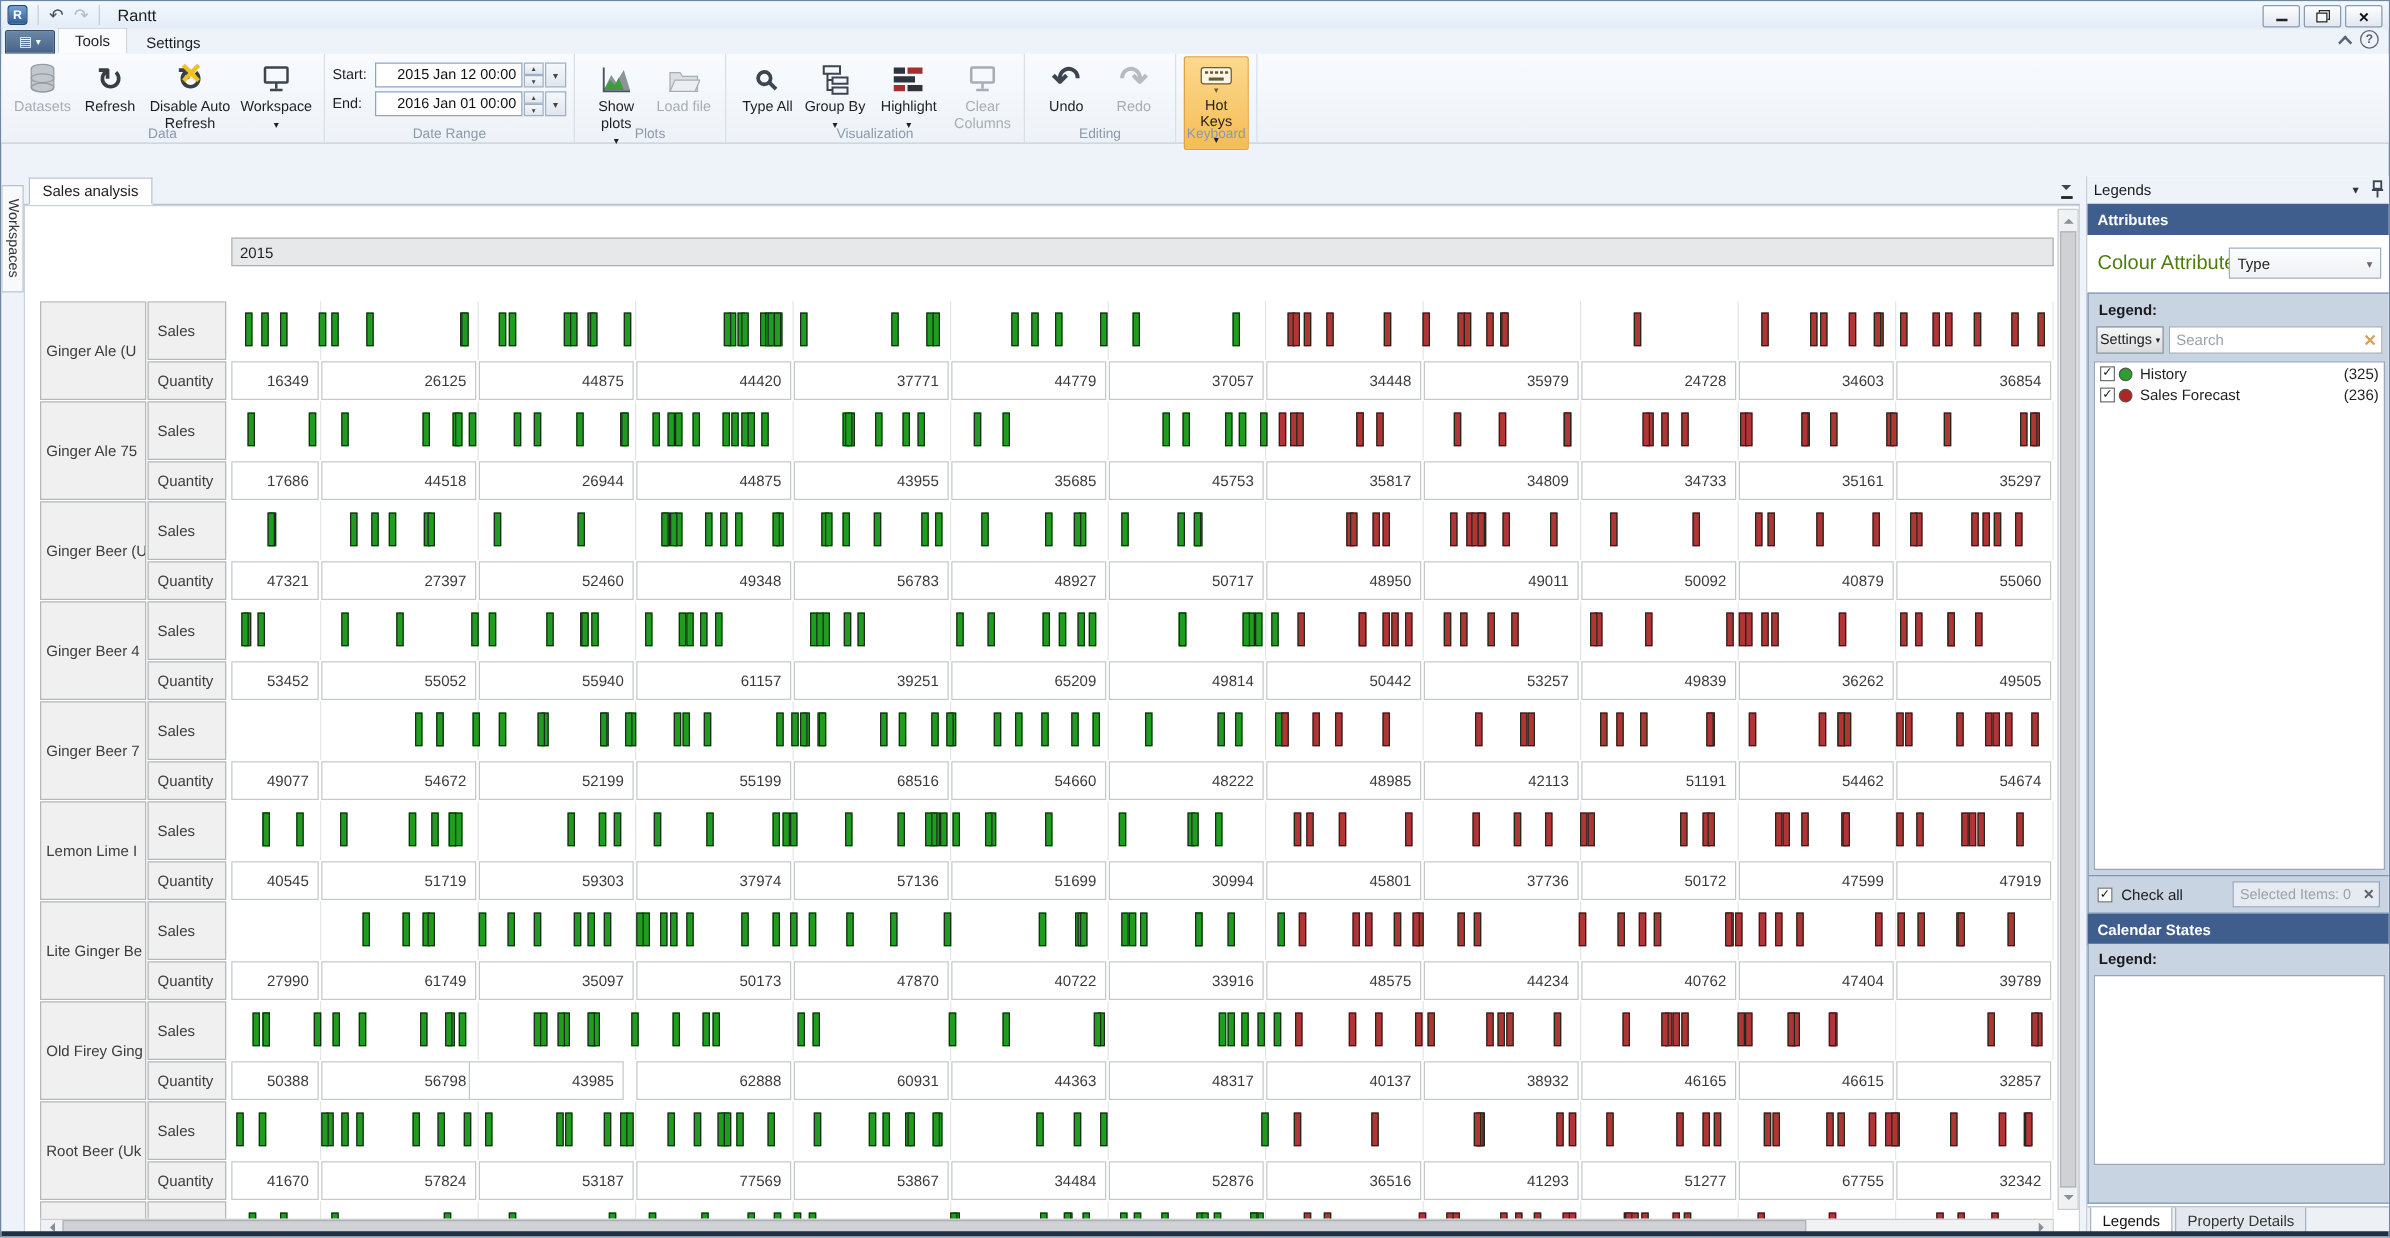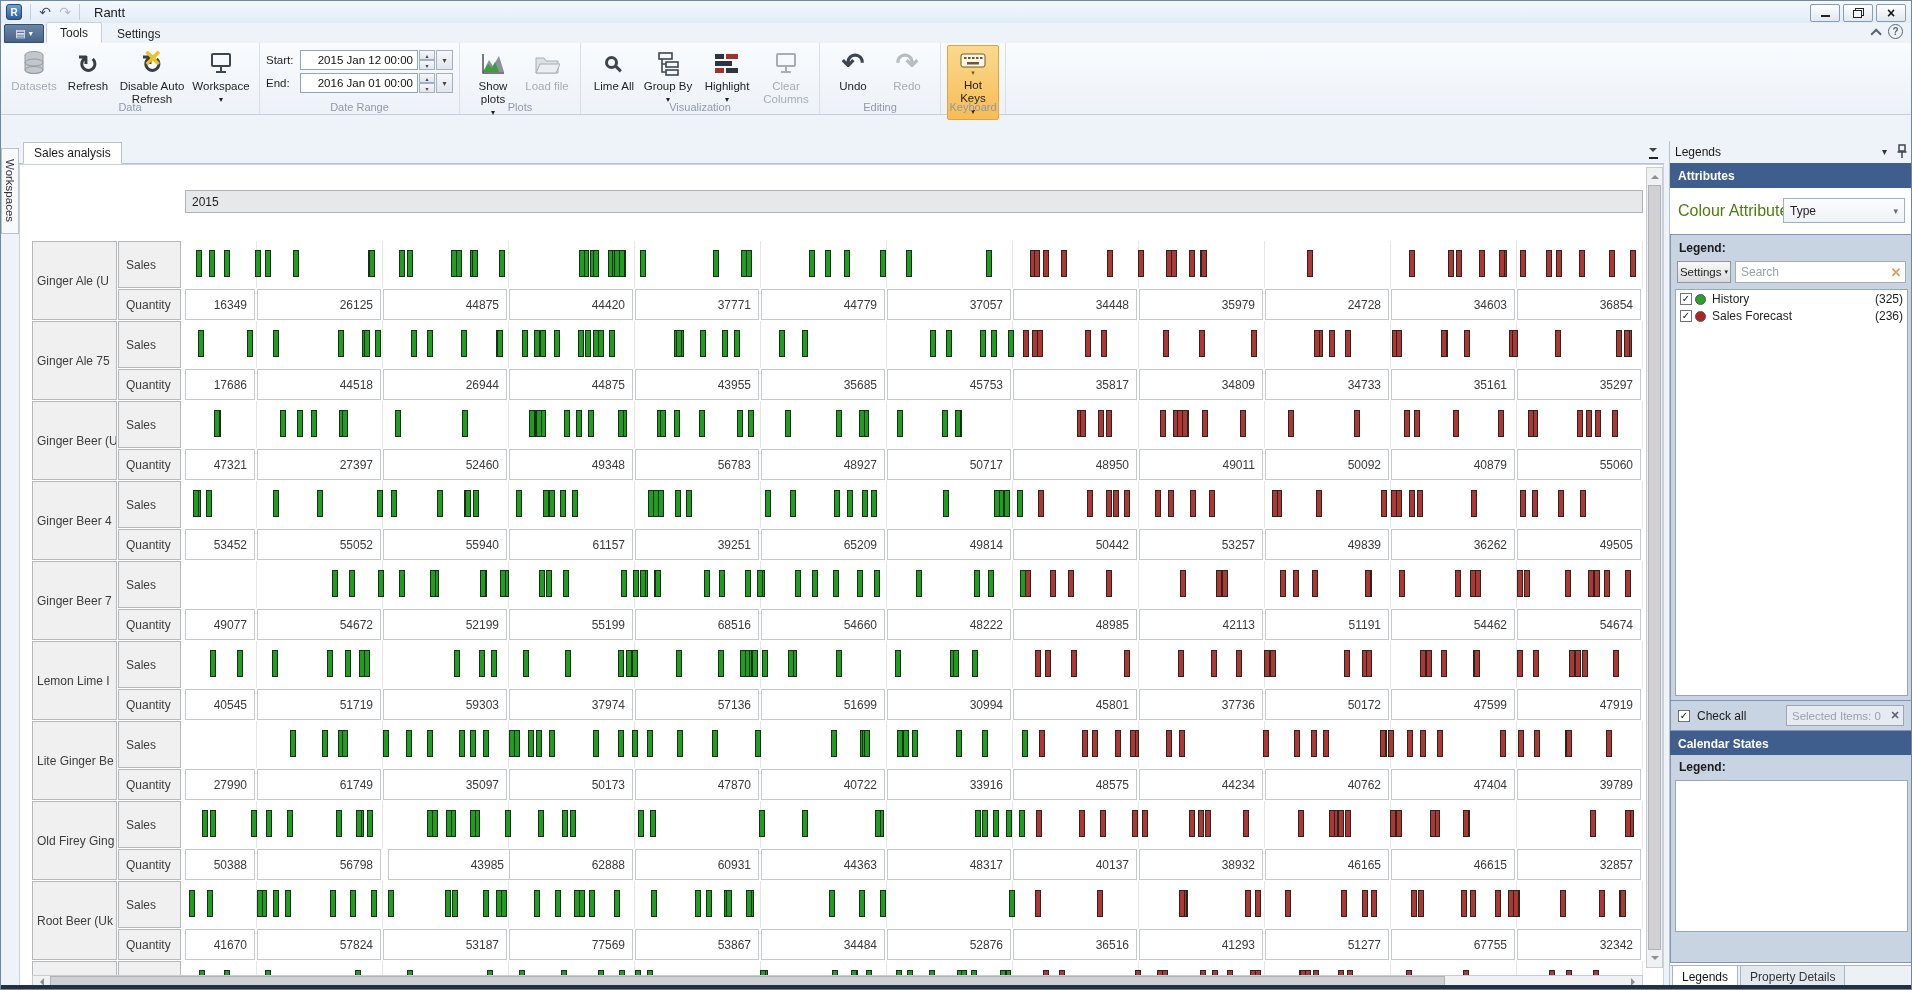--- a/index.html
+++ b/index.html
@@ -296,21 +296,21 @@
       </div>
       <div class="rgl">Plots</div>
     </div>
 
     <div class="rgroup">
       <div class="rbtns">
         <div class="rbtn">
           <div class="ric">
               <div class="mag"></div>
             </div>
-          <div class="rlbl">Lime All</div>
+          <div class="rlbl">Type All</div>
         </div>
         <div class="rbtn">
           <div class="ric">
             <svg width="24" height="26">
                 <rect x="3" y="2" width="13" height="6" fill="none" stroke="#3D4650" stroke-width="1.6"></rect>
                 <rect x="10" y="11" width="12" height="5" fill="none" stroke="#3D4650" stroke-width="1.6"></rect>
                 <rect x="10" y="19" width="12" height="5" fill="none" stroke="#3D4650" stroke-width="1.6"></rect>
                 <path d="M6 8 v13 h4 M6 13 h4" stroke="#3D4650" fill="none" stroke-width="1.6"></path>
               </svg>
           </div>
@@ -1083,21 +1083,21 @@
               <div class="bar" style="left: 1058px; background: rgb(178, 53, 53);"></div>
               <div class="bar" style="left: 1160px; background: rgb(178, 53, 53);"></div>
               <div class="bar" style="left: 1004px; background: rgb(178, 53, 53);"></div>
               <div class="bar" style="left: 1205px; background: rgb(178, 53, 53);"></div>
               <div class="bar" style="left: 1113px; background: rgb(178, 53, 53);"></div>
               <div class="bar" style="left: 1211px; background: rgb(178, 53, 53);"></div>
               <div class="bar" style="left: 1144px; background: rgb(178, 53, 53);"></div>
             </div>
             <div class="qcell" style="left: 153px; width: 70px;">50388</div>
             <div class="qcell" style="left: 225px; width: 124px;">56798</div>
-            <div class="qcell" style="left: 356px; width: 124px; padding-left: 16px;">43985</div>
+            <div class="qcell" style="left: 343px; width: 124px; padding-left: 16px;">43985</div>
             <div class="qcell" style="left: 477px; width: 124px;">62888</div>
             <div class="qcell" style="left: 603px; width: 124px;">60931</div>
             <div class="qcell" style="left: 729px; width: 124px;">44363</div>
             <div class="qcell" style="left: 855px; width: 124px;">48317</div>
             <div class="qcell" style="left: 981px; width: 124px;">40137</div>
             <div class="qcell" style="left: 1107px; width: 124px; text-align: right;">38932</div>
             <div class="qcell" style="left: 1233px; width: 124px;">46165</div>
             <div class="qcell" style="left: 1359px; width: 124px;">46615</div>
             <div class="qcell" style="left: 1485px; width: 124px;">32857</div>
           </div>

